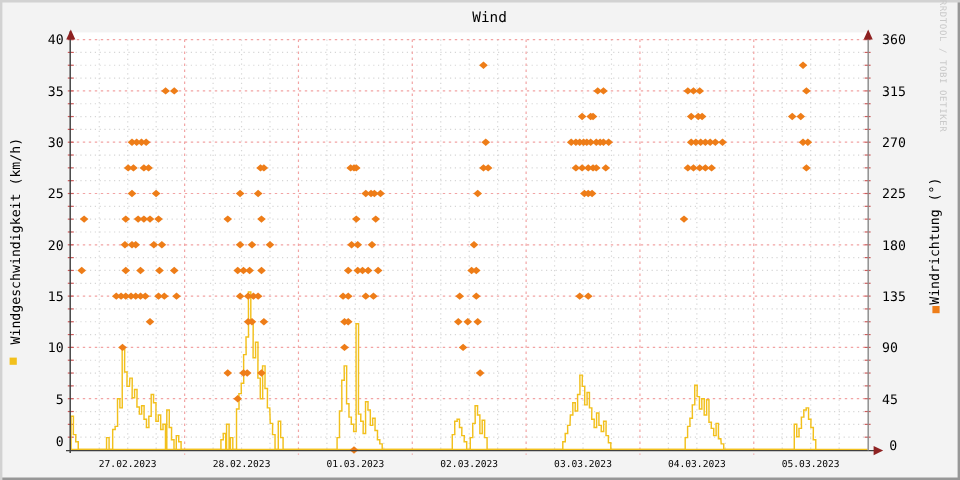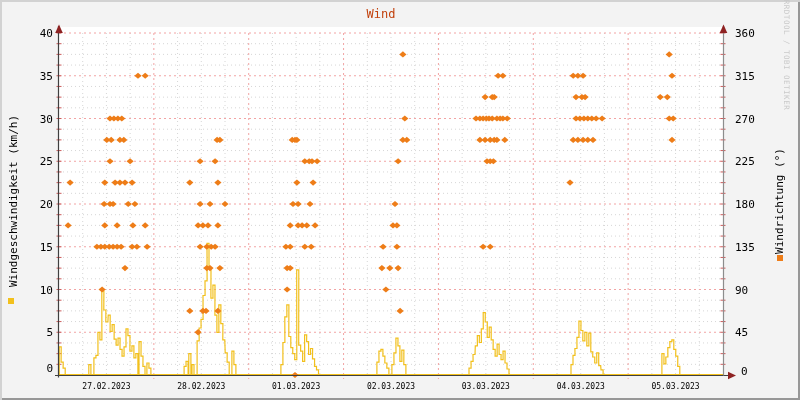--- a/index.html
+++ b/index.html
@@ -3,22 +3,22 @@
 <meta charset="utf-8">
 <style>
   html,body{margin:0;padding:0;background:#fff;}
   #graph{
     position:relative;width:800px;height:400px;background:#f3f3f3;overflow:hidden;
     box-shadow: inset 2px 2px 0 0 #d2d2d2, inset -2px -2px 0 0 #979797;
     font-family:"DejaVu Sans Mono", monospace;
   }
   #plot{position:absolute;left:0;top:0;}
   #plot text{font-family:"DejaVu Sans Mono", monospace;fill:#000;}
-  .title{position:absolute;left:381px;top:7px;transform:translateX(-50%);
-         font-size:12px;color:#c2410c;white-space:nowrap;}
+  .title{position:absolute;left:408px;top:7px;transform:translateX(-50%);
+         font-size:12px;color:#000000;white-space:nowrap;}
   .ylabel{position:absolute;font-size:11px;color:#000;white-space:nowrap;}
   .ylabel.left{left:13px;top:201px;transform:translate(-50%,-50%) rotate(-90deg);}
   .ylabel.right{left:779px;top:201px;transform:translate(-50%,-50%) rotate(-90deg);}
   .watermark{position:absolute;left:786px;top:55px;transform:translate(-50%,-50%) rotate(90deg);
              font-size:7.5px;color:#c9c9c9;letter-spacing:0.5px;white-space:nowrap;}
   .legend-marker{position:absolute;width:6px;height:6px;}
   #legend-speed{left:8px;top:298px;}
   #legend-dir{left:777px;top:255px;}
 </style>
 </head>

